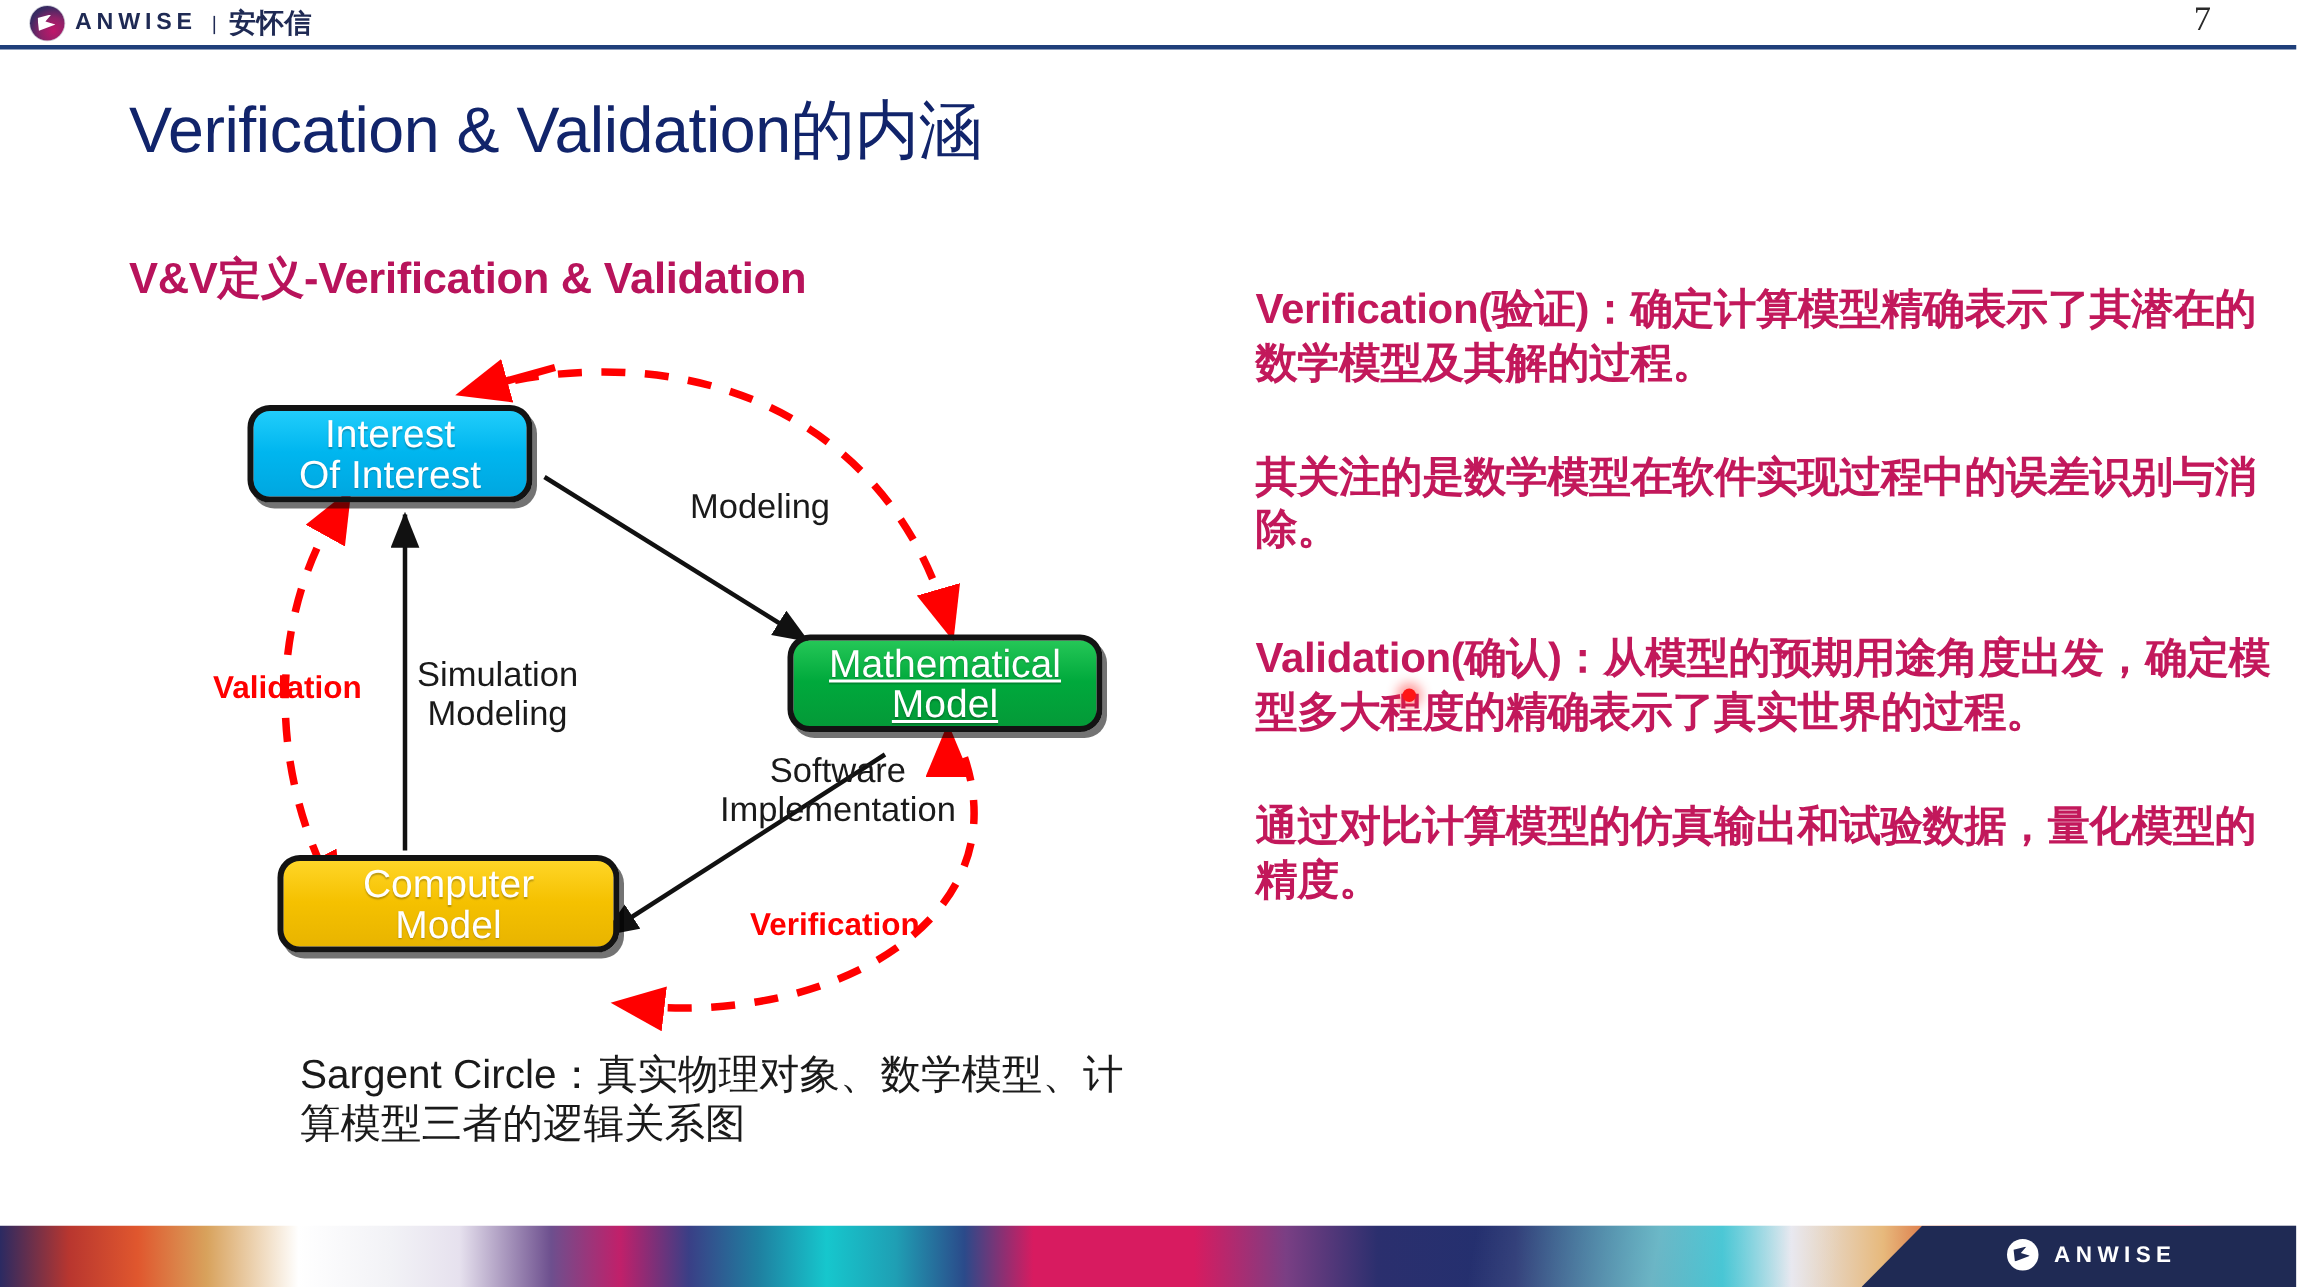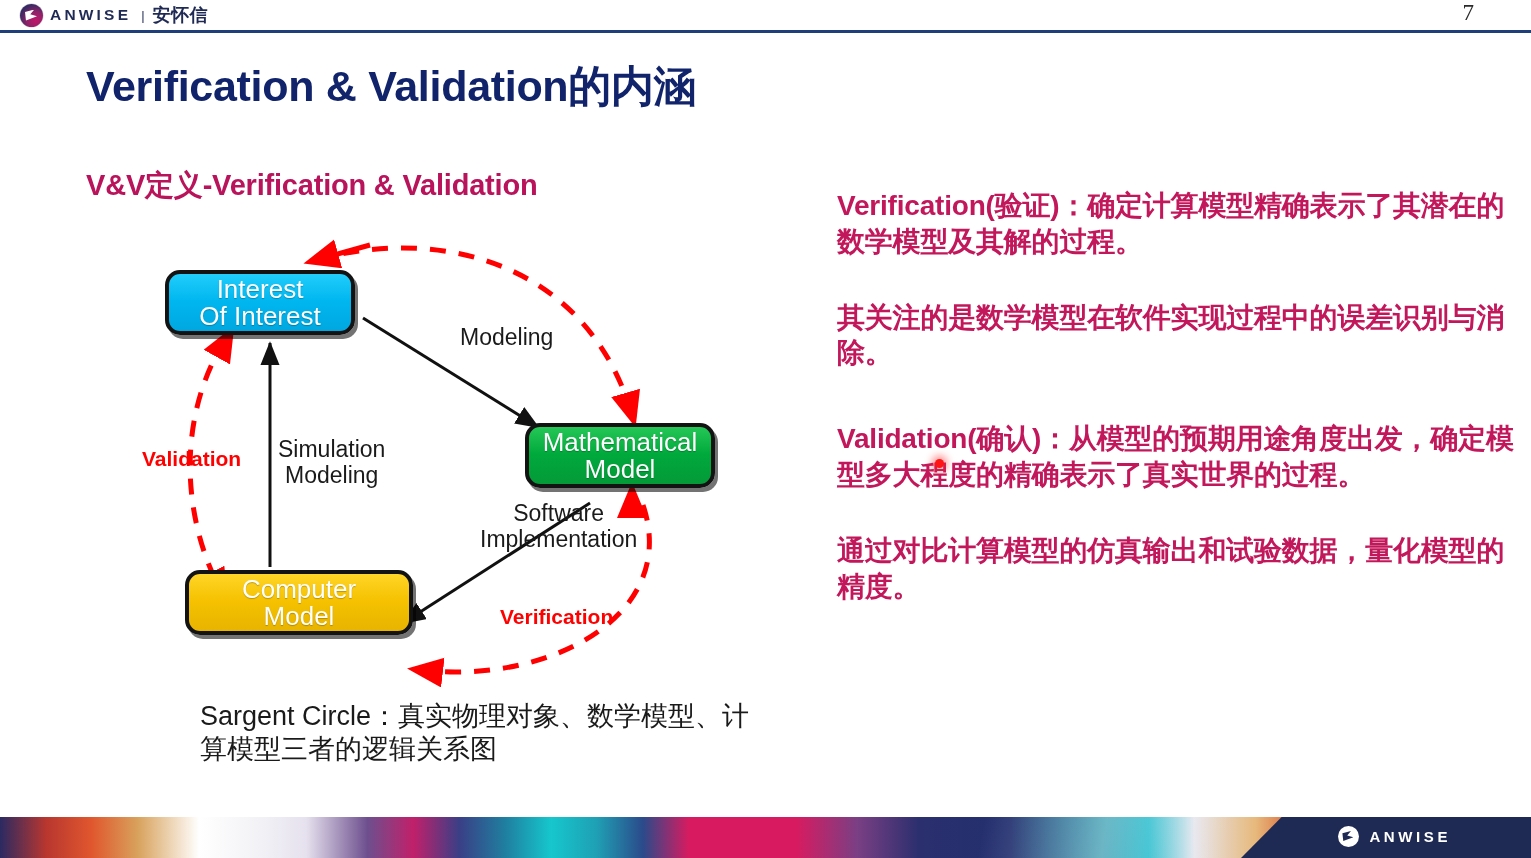--- a/index.html
+++ b/index.html
@@ -20,38 +20,38 @@
      background:#ffffff;
      clip-path:polygon(0% 22%, 78% 0%, 44% 44%, 100% 62%, 8% 100%);}
   .logo-text{font-size:15.5px;font-weight:700;letter-spacing:3.2px;color:#1f2a54;line-height:1;}
   .logo-cn{font-size:18px;font-weight:700;color:#1f2a54;letter-spacing:.5px;}
   .logo-bar{color:#1f2a54;font-size:13px;margin:0 1px 0 3px;}
   .page-no{position:absolute;right:57px;top:0px;font-size:23px;color:#2a2a2a;
      font-family:"Liberation Serif","DejaVu Serif",serif;}
   .header-rule{position:absolute;left:0;top:30px;width:1531px;height:3px;background:#1f3f7a;}
 
   
-  .slide-title{position:absolute;left:86px;top:58px;font-size:43px;font-weight:700;
+  .slide-title{position:absolute;left:86px;top:58px;font-size:43px;font-weight:400;
      color:#11246b;letter-spacing:-0.3px;white-space:nowrap;}
   .sub-title{position:absolute;left:86px;top:166px;font-size:29px;font-weight:700;
      color:#b8135b;letter-spacing:-0.2px;white-space:nowrap;}
 
   
   .diagram{position:absolute;left:120px;top:215px;width:660px;height:480px;}
   .diagram svg{position:absolute;left:0;top:0;}
   .node{position:absolute;border:4px solid #131313;border-radius:15px;
      box-sizing:border-box;color:#ffffff;text-align:center;
      font-size:26px;line-height:1.02;display:flex;flex-direction:column;
      align-items:center;justify-content:center;
      box-shadow:3px 4px 0 rgba(0,0,0,.55);}
   .node span{display:block;text-shadow:0 1px 1px rgba(0,0,0,.25);}
   .node-reality{left:45px;top:55px;width:190px;height:65px;
      background:linear-gradient(180deg,#21cdfb 0%,#00b6ef 48%,#00a7e0 100%);}
-  .node-math{left:405px;top:208px;width:190px;height:65px;
-     background:linear-gradient(180deg,#25c757 0%,#00a93c 48%,#049a38 100%);}
+  .node-math{left:405px;top:208px;width:210px;height:65px;
+     background:linear-gradient(180deg,#25c757 0%,#00a93c 48%,#049a38 100%);text-decoration:underline;}
   .node-computer{left:65px;top:355px;width:228px;height:65px;
      background:linear-gradient(180deg,#ffd527 0%,#f5c100 48%,#e8b400 100%);}
   .dlabel{position:absolute;font-size:23px;color:#1a1a1a;text-align:center;line-height:1.12;}
   .dlabel-modeling{left:340px;top:110px;}
   .dlabel-sim{left:158px;top:222px;}
   .dlabel-soft{left:360px;top:286px;}
   .rlabel{position:absolute;font-size:21px;font-weight:700;color:#ff0000;white-space:nowrap;}
   .rlabel-validation{left:22px;top:232px;}
   .rlabel-verification{left:380px;top:390px;}
 

